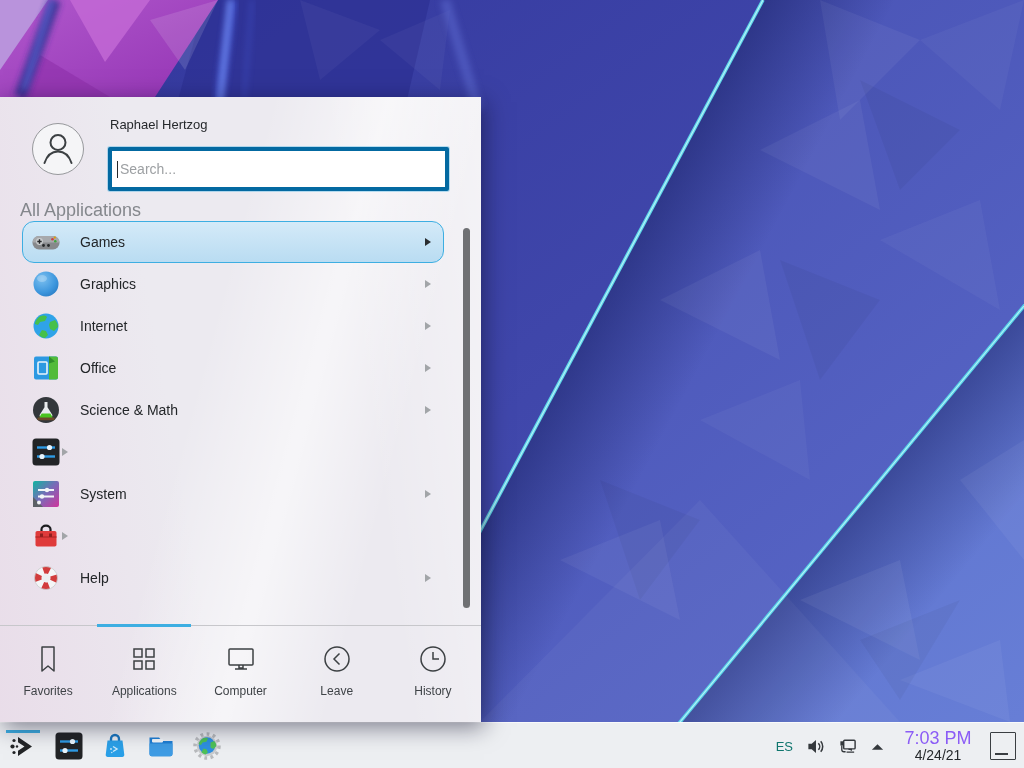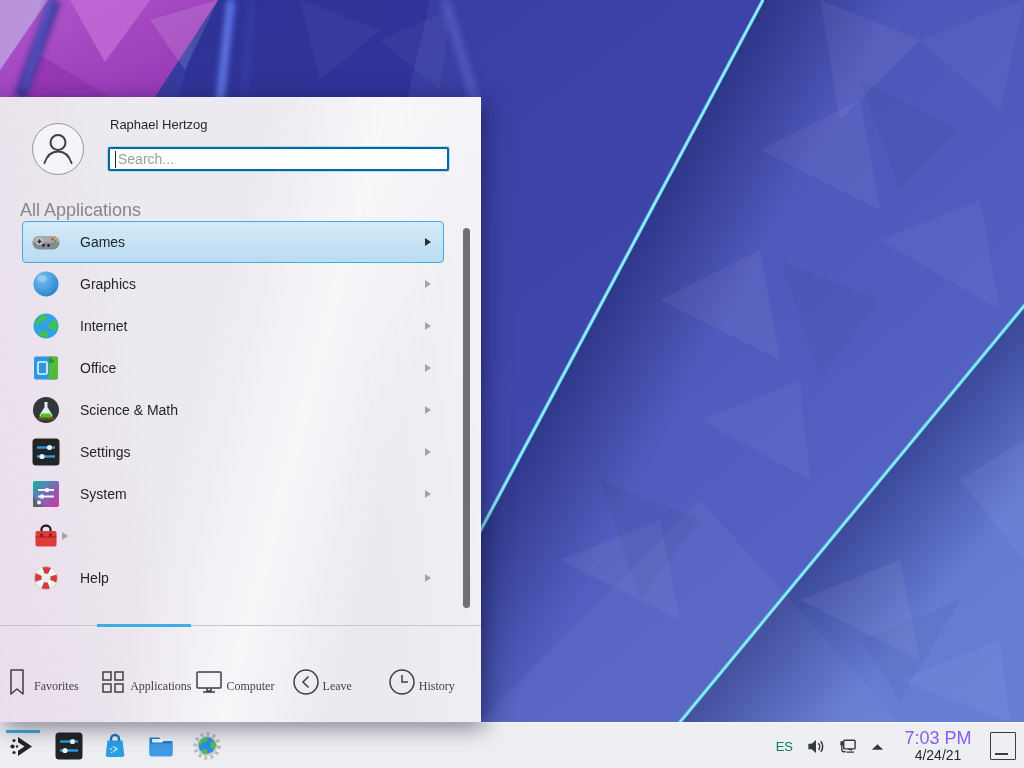--- a/index.html
+++ b/index.html
@@ -24,49 +24,49 @@
       linear-gradient(80deg, rgba(228,200,222,.38) 0%, rgba(228,200,222,0) 38%),
       linear-gradient(262deg, rgba(255,255,255,.45) 0%, rgba(255,255,255,0) 28%);
   }
   .avatar{
     position:absolute;left:32px;top:26px;width:52px;height:52px;border-radius:50%;
     background:#f5f5f7;border:1px solid #97999c;box-sizing:border-box;
     display:flex;align-items:center;justify-content:center;
   }
   .user-name{position:absolute;left:110px;top:20px;font-size:13px;color:#26292c;}
   .search-box{
-    position:absolute;left:108px;top:50px;width:341px;height:24px;box-sizing:border-box;
-    background:#ffffff;border:2px solid #0369a1;border-radius:2px;
+    position:absolute;left:108px;top:50px;width:341px;height:44px;box-sizing:border-box;
+    background:#ffffff;border:4px solid #0369a1;border-radius:2px;
     box-shadow:0 0 0 1px rgba(61,174,226,.35);
     display:flex;align-items:center;padding-left:5px;
   }
   .caret{width:1px;height:17px;background:#26292c;}
   .placeholder{font-size:14px;color:#9da0a3;padding-left:2px;}
   .section-label{position:absolute;left:20px;top:103px;font-size:18px;color:#84878c;}
   .cat-list{position:absolute;left:0;top:124px;width:481px;height:404px;overflow:hidden;}
   .cat-row{
     display:flex;align-items:center;height:42px;margin:0 37px 0 22px;
-    padding:0 12px 0 7px;box-sizing:border-box;border:1px solid transparent;border-radius:4px;
+    padding:0 12px 0 7px;box-sizing:border-box;border:1px solid transparent;border-radius:12px;
   }
   .cat-row.selected{
     background:linear-gradient(180deg,#d4eaf8 0%,#b9dcf2 100%);
     border-color:#3daee2;
   }
   .cat-icon{width:32px;height:32px;flex:0 0 32px;}
   .cat-label{margin-left:18px;font-size:14px;color:#232629;flex:1;}
   .arrow{width:0;height:0;border-top:4.5px solid transparent;border-bottom:4.5px solid transparent;border-left:6px solid #a2a5a8;}
   .cat-row.selected .arrow{border-left-color:#2a2d30;}
   .scrollbar{position:absolute;left:463px;top:131px;width:7px;height:380px;border-radius:3.5px;background:#6f7073;}
   
   .menu-footer{
     position:absolute;left:0;top:528px;width:481px;height:97px;
     border-top:1px solid #c7c7cb;box-sizing:border-box;display:flex;
   }
   .tab-indicator{position:absolute;left:97px;top:-2px;width:94px;height:3px;background:#3daee2;}
-  .tab{flex:1;display:flex;flex-direction:row;align-items:center;padding-top:16px;font-family:Liberation Serif, serif;}
+  .tab{flex:1;display:flex;flex-direction:column;align-items:center;padding-top:16px;}
   .tab-label{font-size:12px;color:#3f4347;margin-top:8px;}
   
   .taskbar{
     position:absolute;left:0;top:722px;width:1024px;height:46px;z-index:2;
     background:#edeff2;border-top:1px solid rgba(255,255,255,.65);box-sizing:border-box;
   }
   .pinned{position:absolute;left:7px;top:0;height:46px;display:flex;align-items:center;gap:14px;}
   .task-btn{width:32px;height:32px;position:relative;}
   .task-active-line{position:absolute;left:6px;top:0;width:34px;height:3px;background:#3daee2;}
   .tray{position:absolute;right:46px;top:0;height:46px;display:flex;align-items:center;gap:13px;}
@@ -261,21 +261,20 @@
     <div class="cat-row">
       <span class="cat-icon icon">
         <svg viewBox="0 0 32 32" width="32" height="32">
           <rect x="2.5" y="2.5" width="27" height="27" rx="3.5" fill="#222426"></rect>
           <path d="M7 11.5h18" stroke="#2e9be4" stroke-width="2.4"></path>
           <circle cx="19.5" cy="11.5" r="2.6" fill="#e8f4fb"></circle>
           <path d="M7 20.5h18" stroke="#2e9be4" stroke-width="2.4"></path>
           <circle cx="12" cy="20.5" r="2.6" fill="#e8f4fb"></circle>
         </svg>
       </span>
-      <span class="cat-label">Settings</span>
       <span class="arrow"></span>
     </div>
 
     <div class="cat-row">
       <span class="cat-icon icon">
         <svg viewBox="0 0 32 32" width="32" height="32">
           <defs>
               <linearGradient id="sysg" x1="0" y1="0" x2="1" y2="1">
             <stop offset="0" stop-color="#0fb5a0"></stop>
                 <stop offset="0.5" stop-color="#7a6ab8"></stop>

